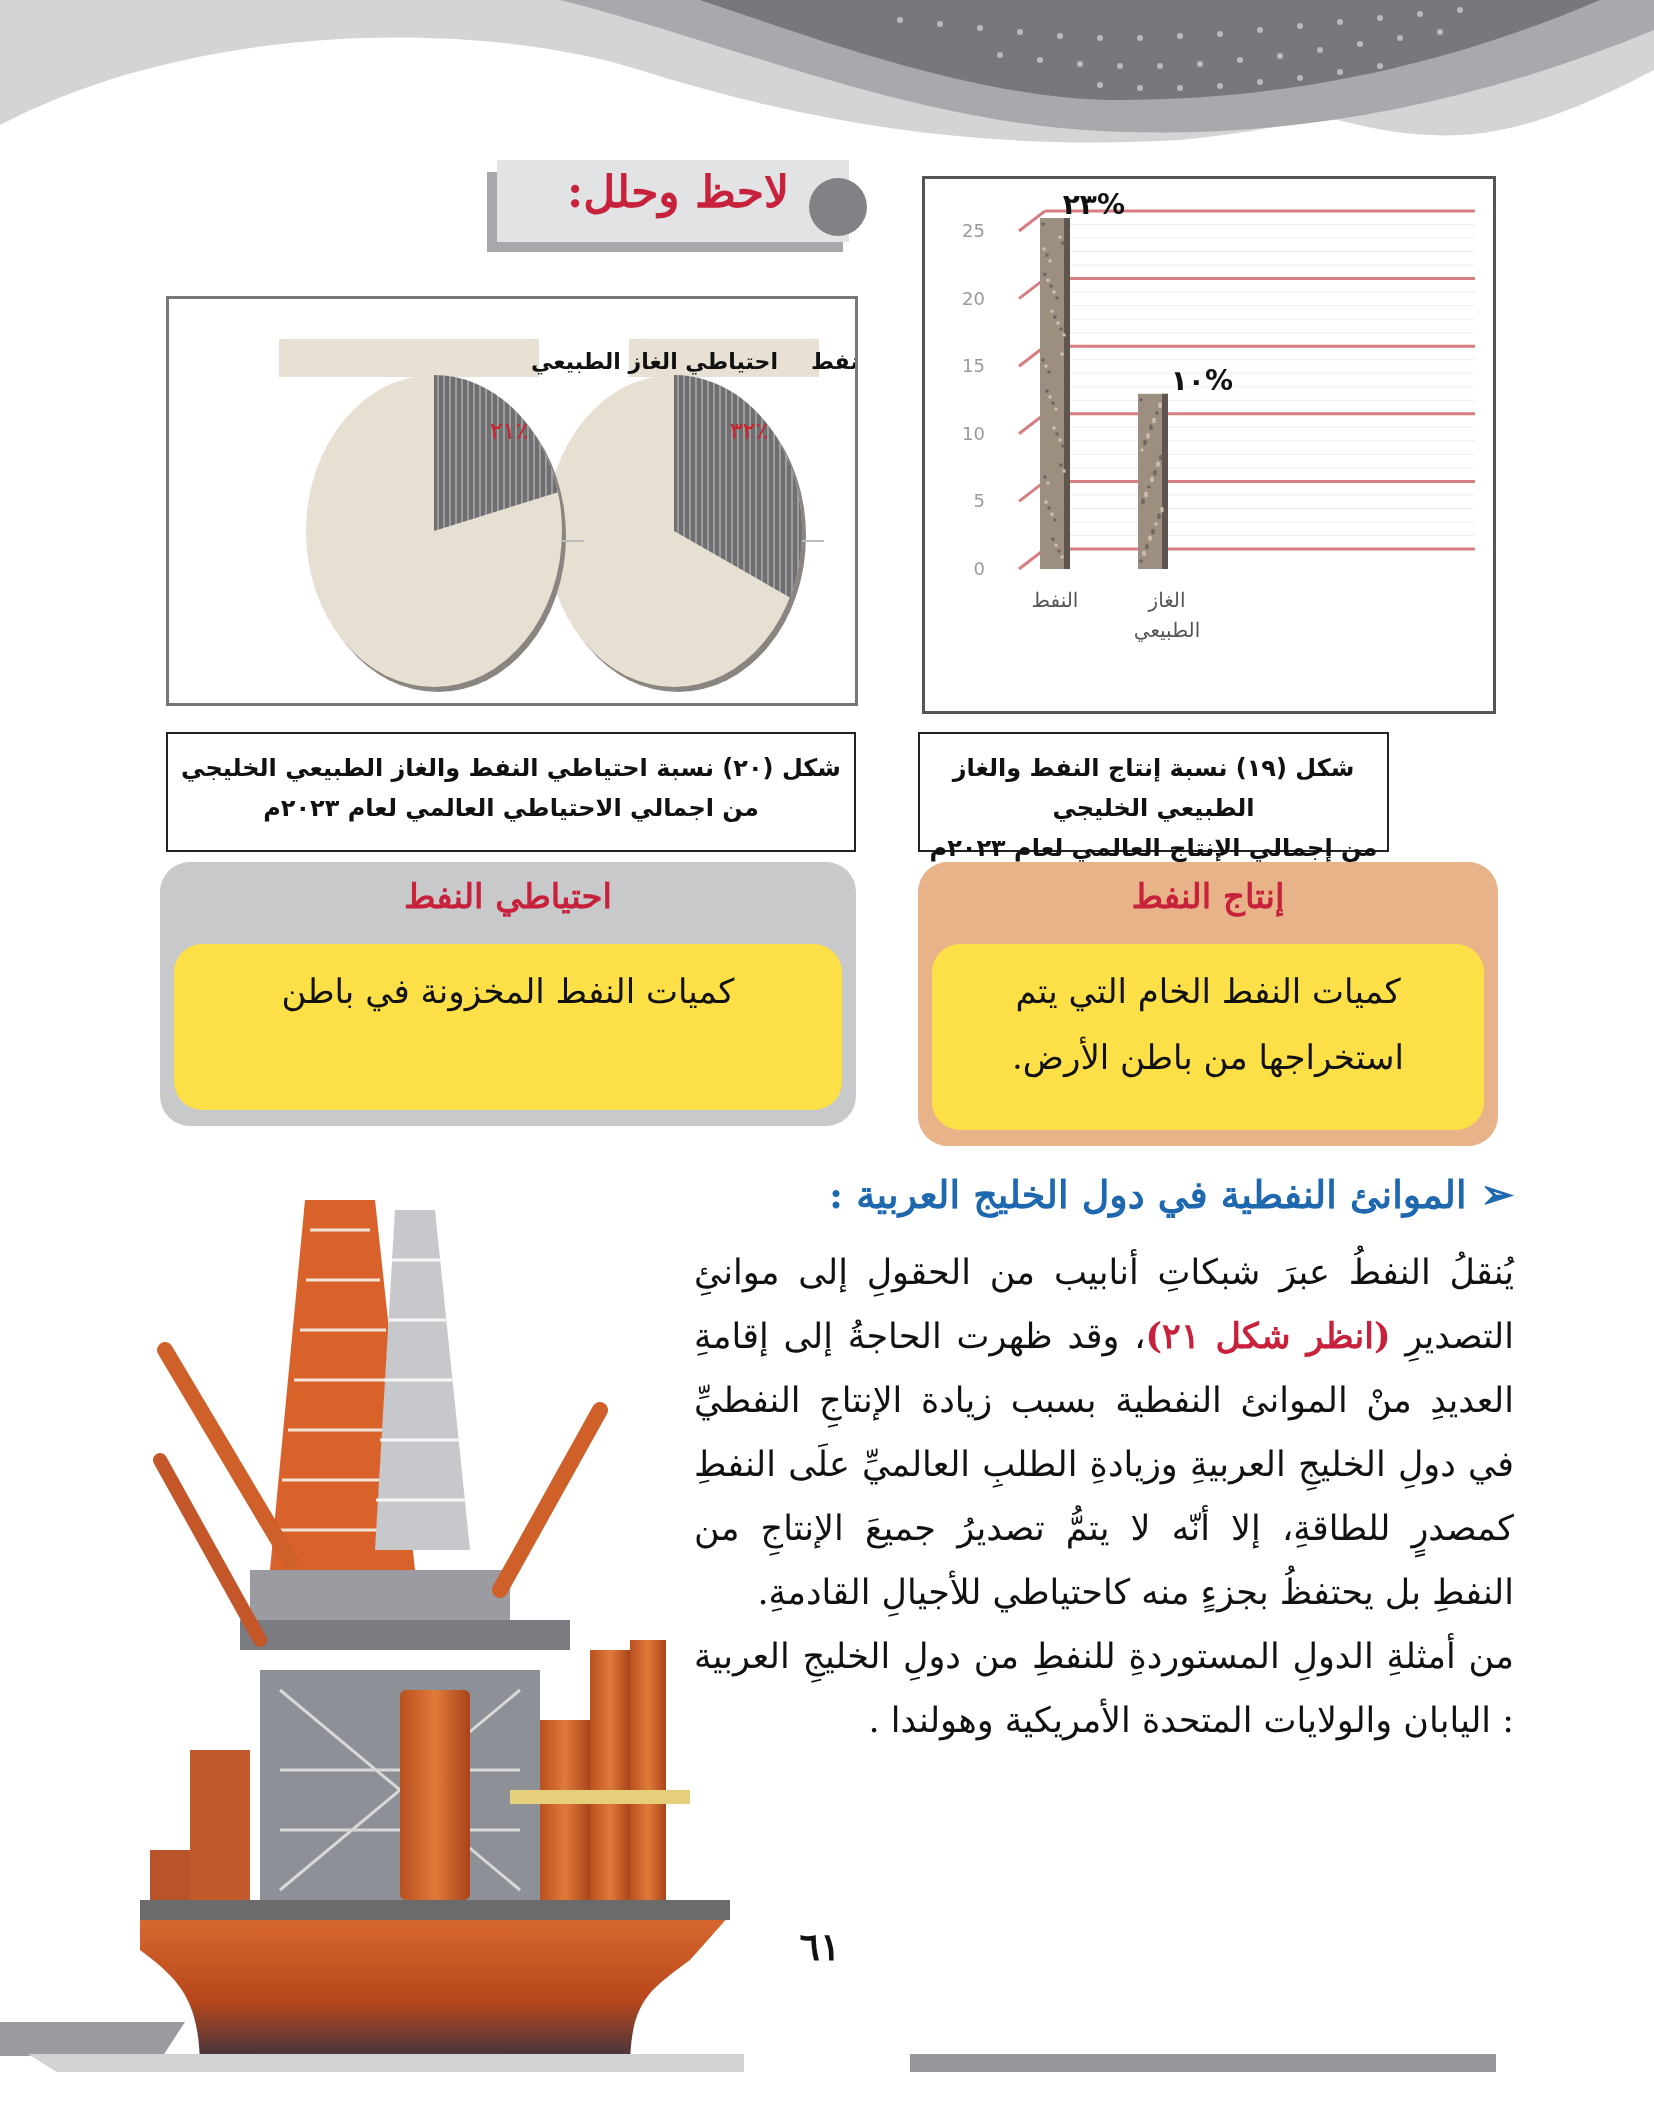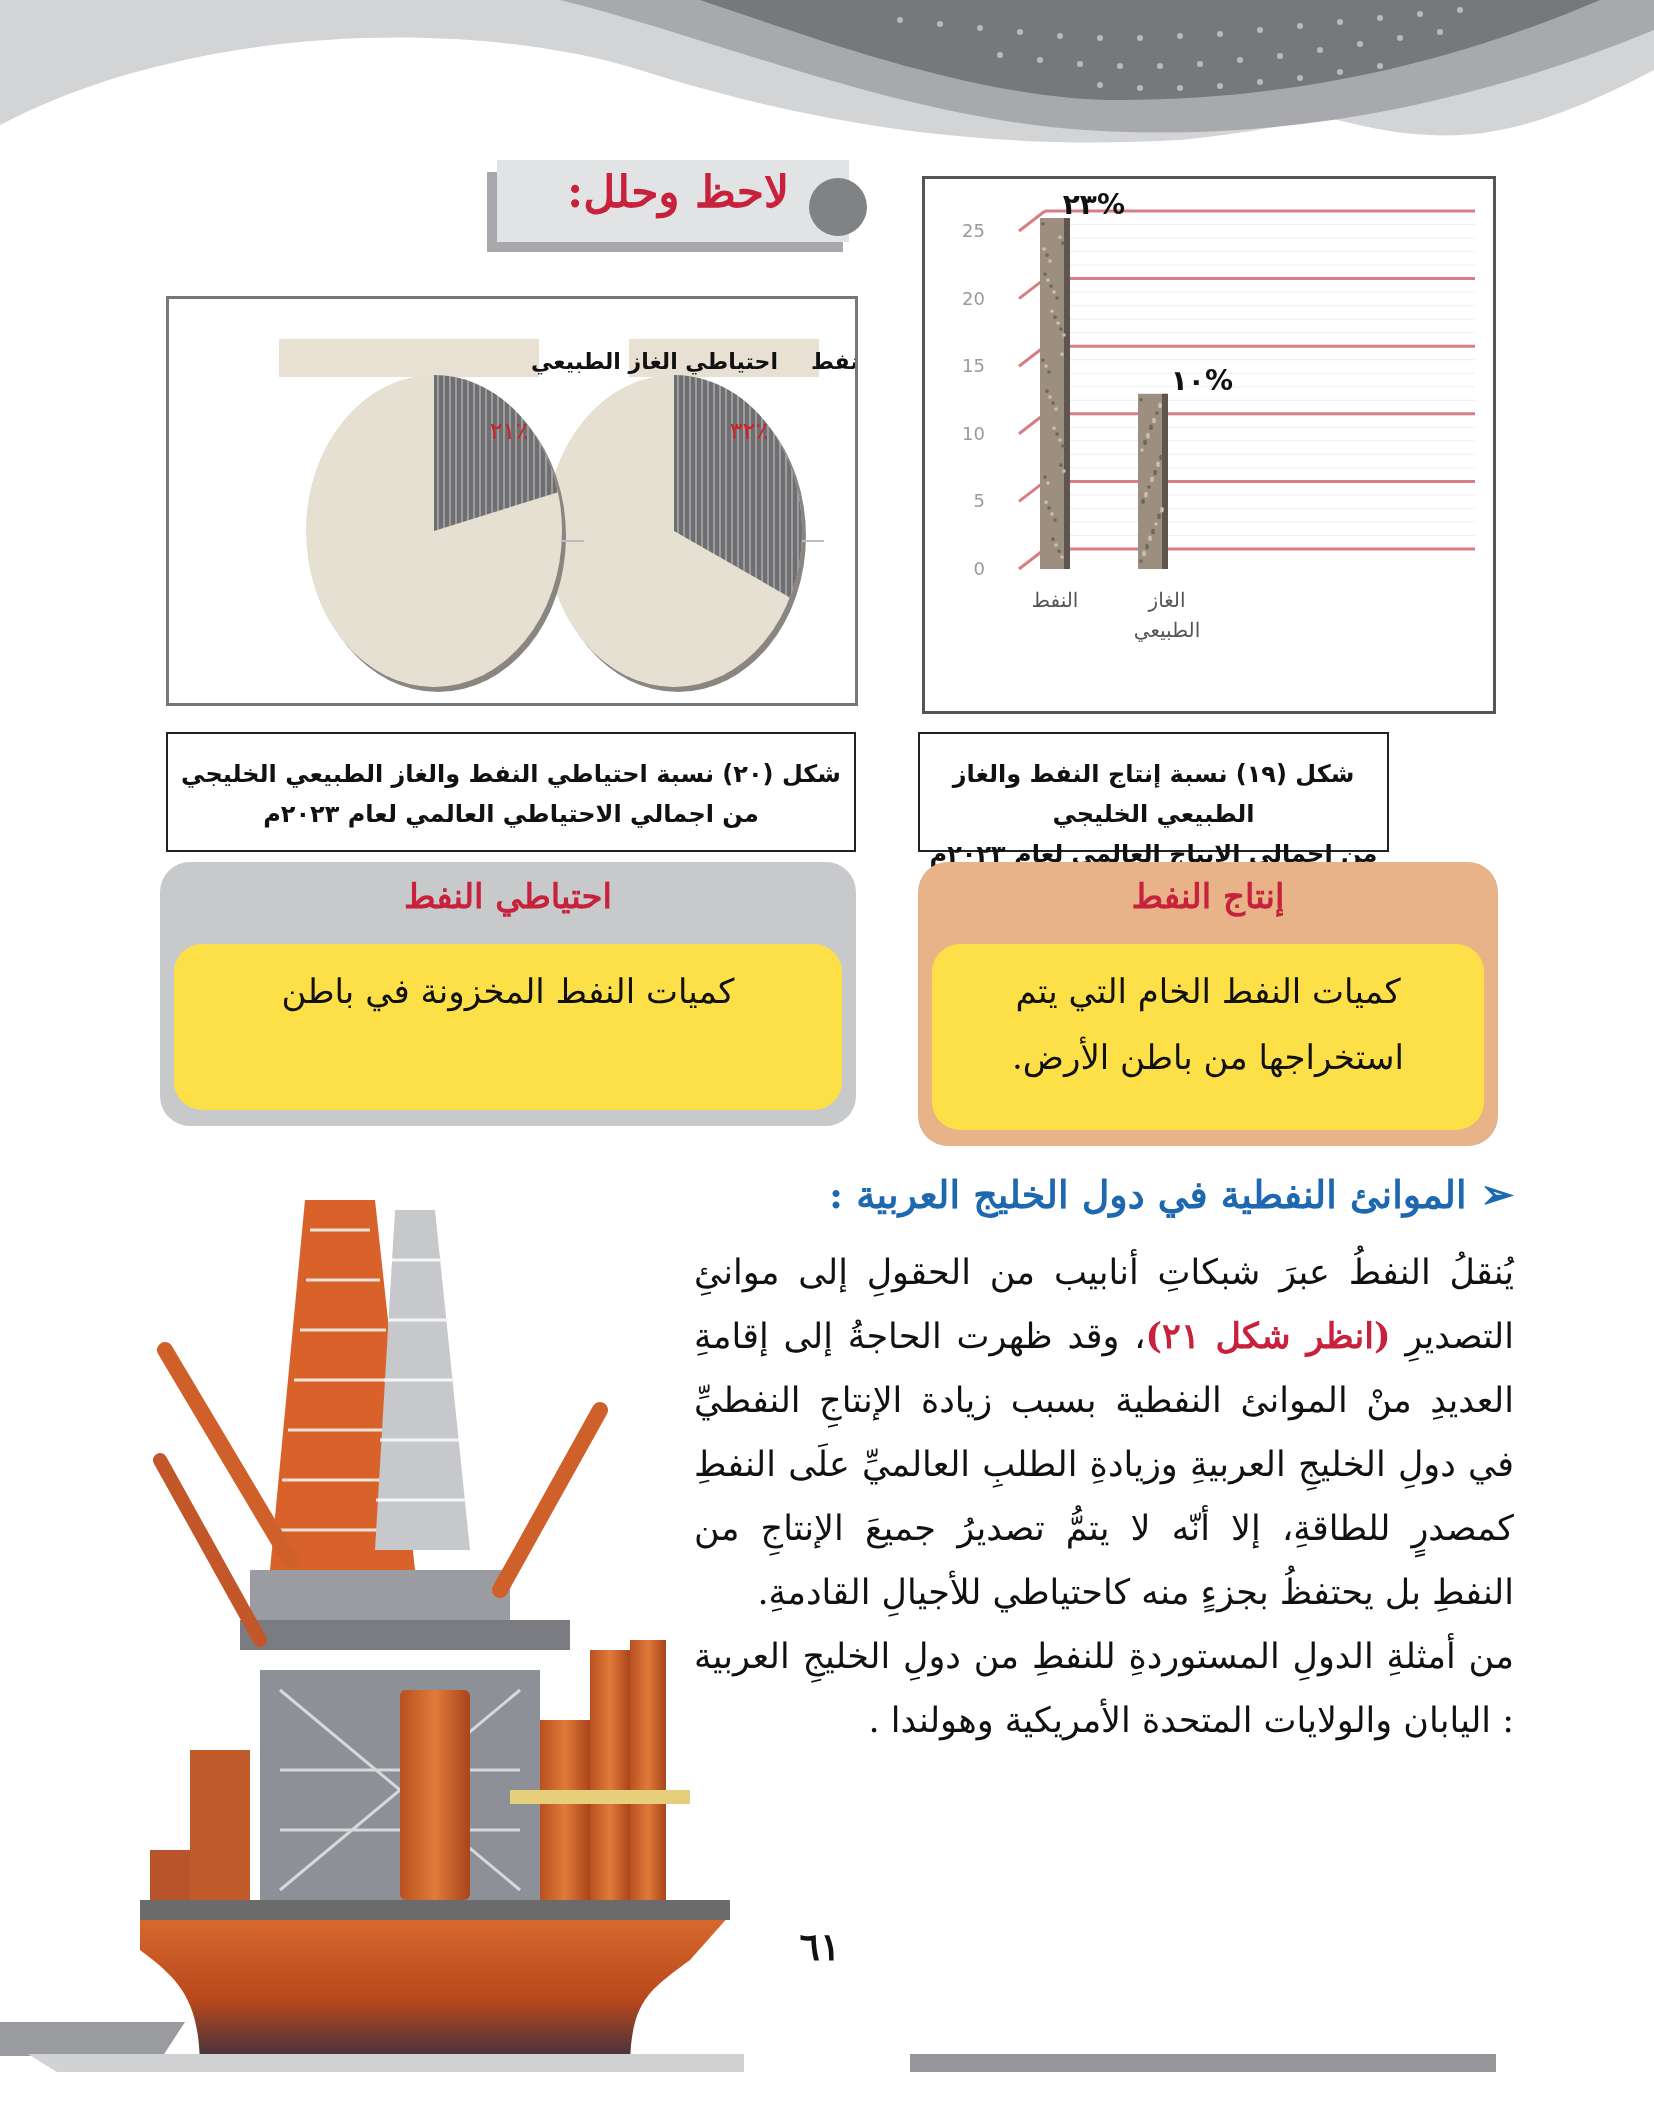--- a/index.html
+++ b/index.html
@@ -18,21 +18,21 @@
   #observe .label { position:absolute; right:78px; top:8px; font-family:"DejaVu Serif", serif; font-size:44px;
                     font-weight:bold; color:#c8213c; direction:rtl; white-space:nowrap; }
 
   
   .figframe { border:3px solid #555; background:#fff; box-sizing:border-box; }
   #bar-frame { left:922px; top:176px; width:574px; height:538px; }
   #pie-frame { left:166px; top:296px; width:692px; height:410px; border-color:#777; }
 
   
   .caption { border:2px solid #222; box-sizing:border-box; background:#fff; direction:rtl; text-align:center;
-             font-family:"DejaVu Sans", sans-serif; font-weight:bold; font-size:24px; line-height:40px; padding-top:20px; }
+             font-family:"DejaVu Sans", sans-serif; font-weight:bold; font-size:24px; line-height:40px; padding-top:14px; }
   #cap19 { left:918px; top:732px; width:471px; height:120px; }
   #cap20 { left:166px; top:732px; width:690px; height:120px; }
 
   
   .card { border-radius:30px; box-sizing:border-box; }
   .card .title { text-align:center; direction:rtl; font-family:"DejaVu Serif", serif; font-weight:bold;
                  color:#c8213c; font-size:34px; margin-top:14px; height:58px; }
   .card .inner { position:absolute; left:14px; right:14px; top:82px; bottom:16px; background:#fde047; border-radius:28px;
                  direction:rtl; text-align:center; font-family:"DejaVu Serif", serif; font-size:34px; line-height:66px;
                  padding-top:14px; box-sizing:border-box; }

